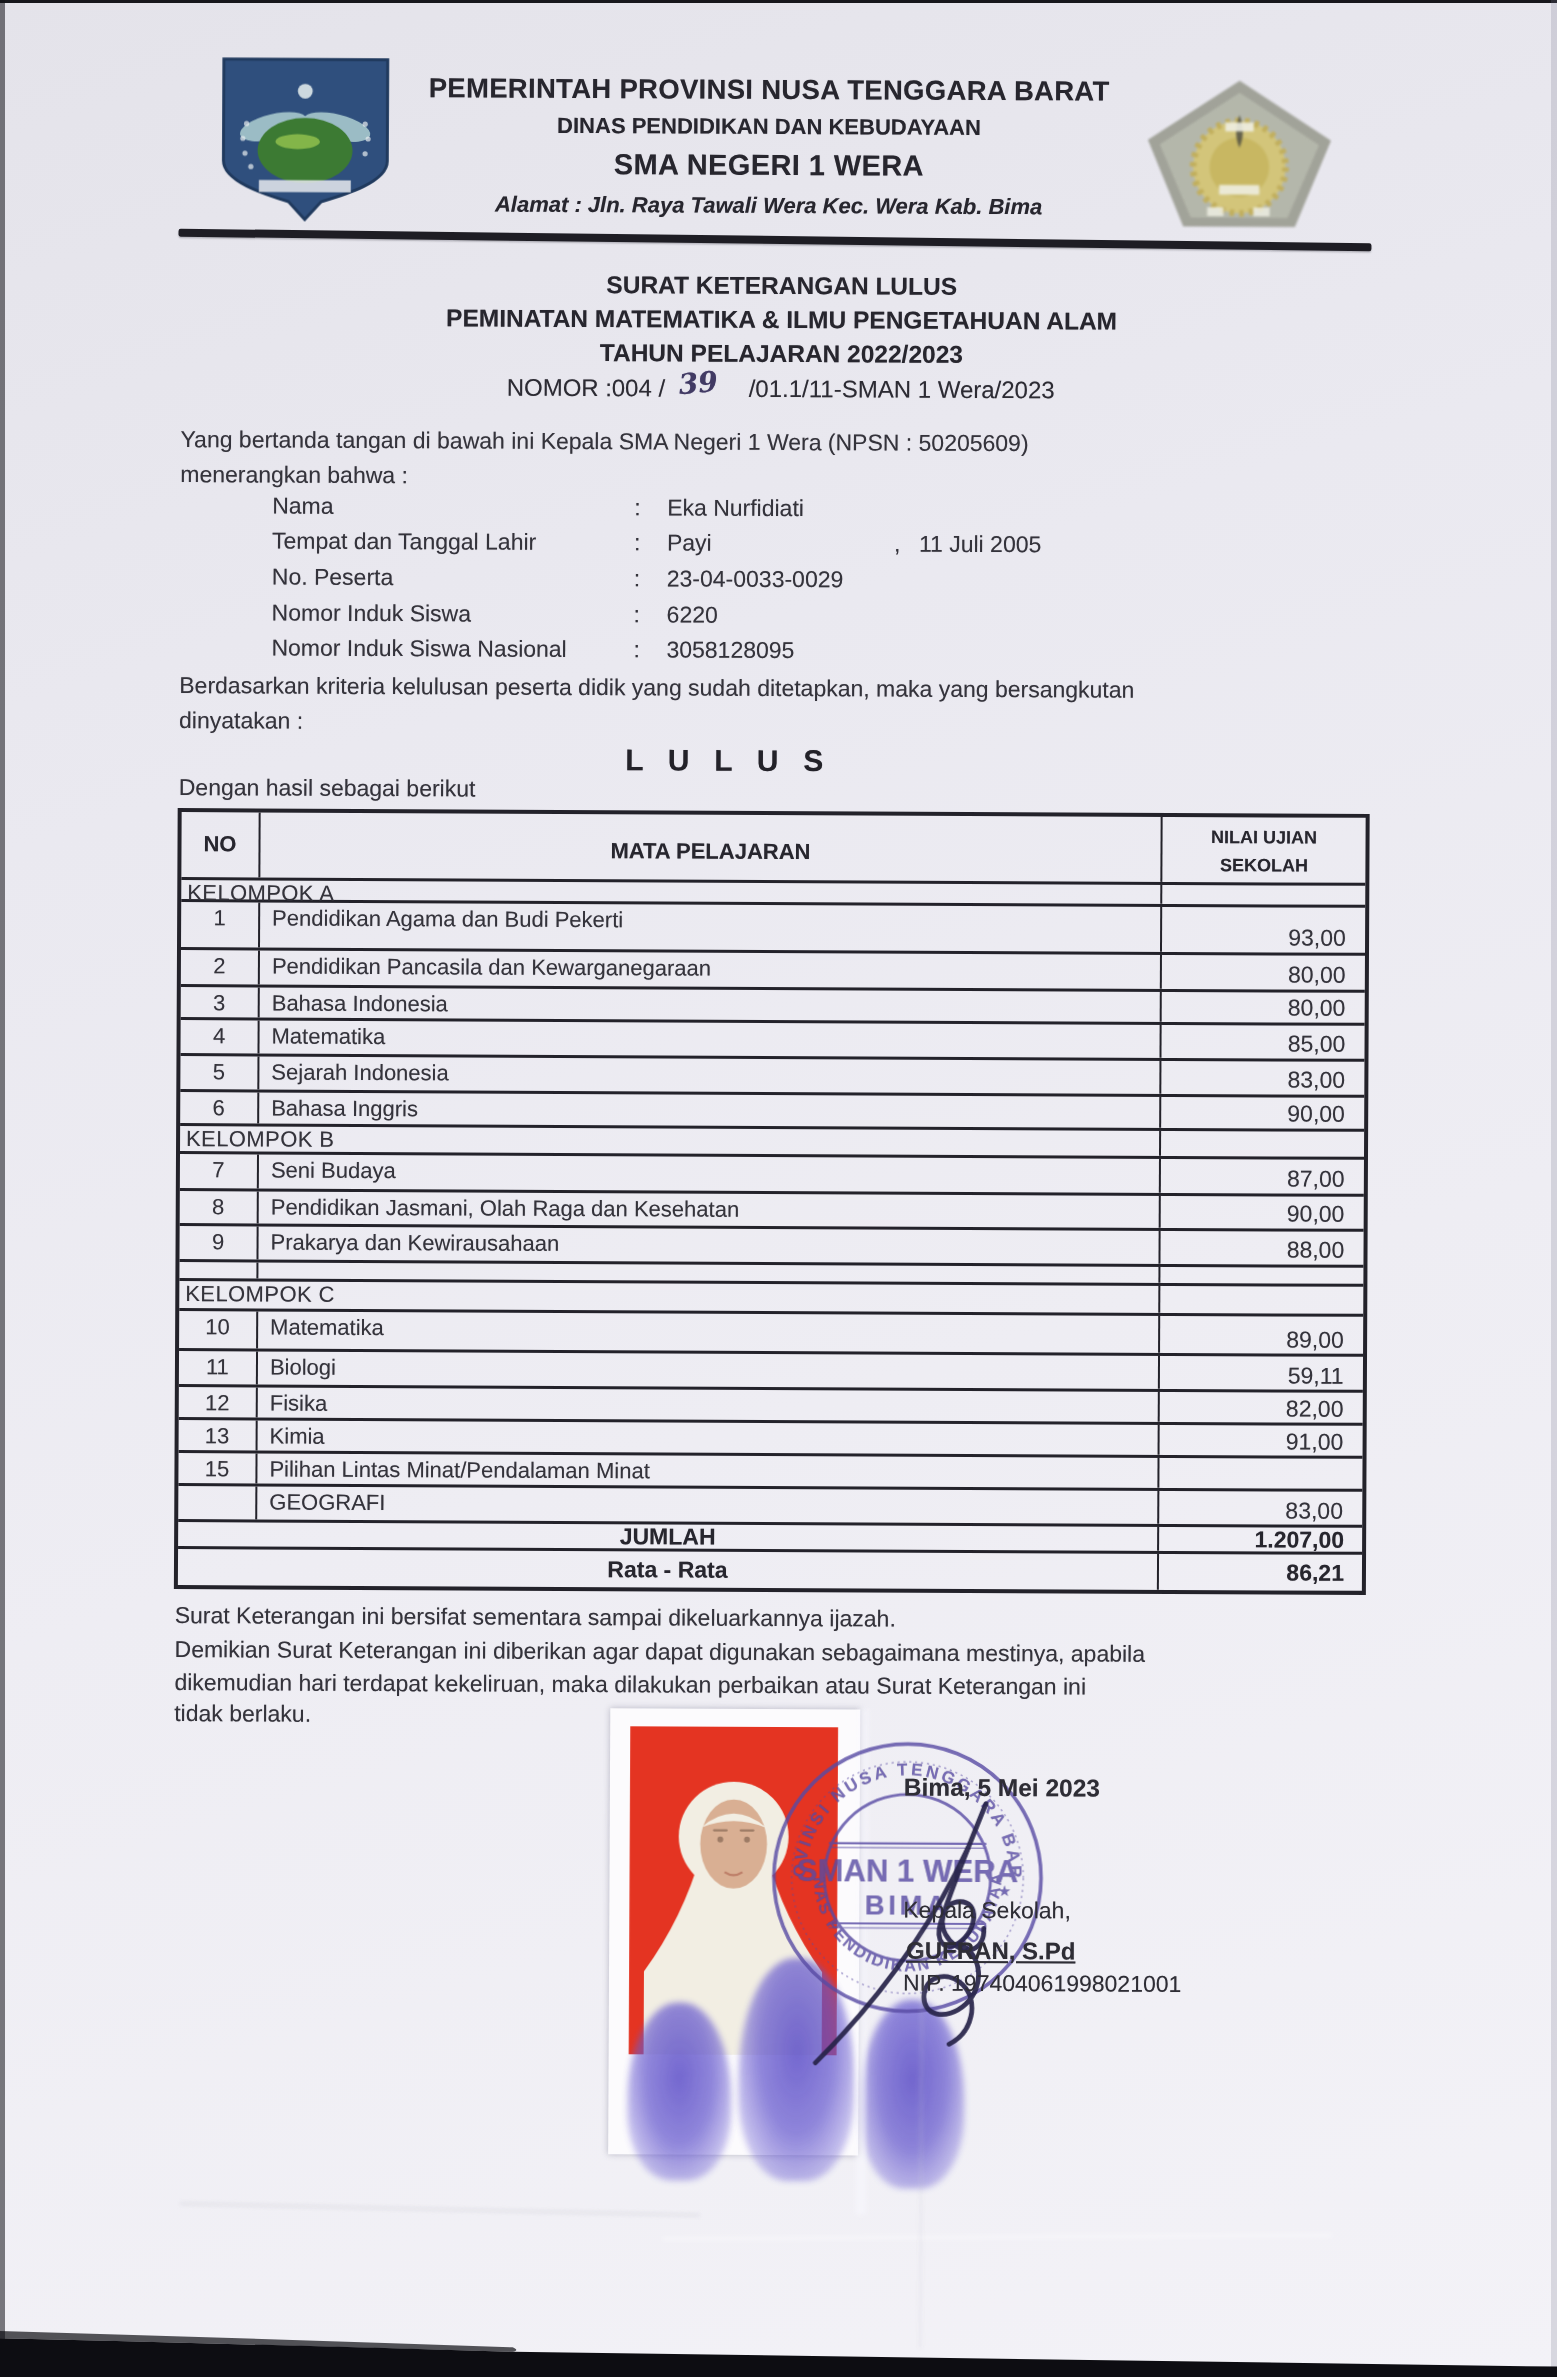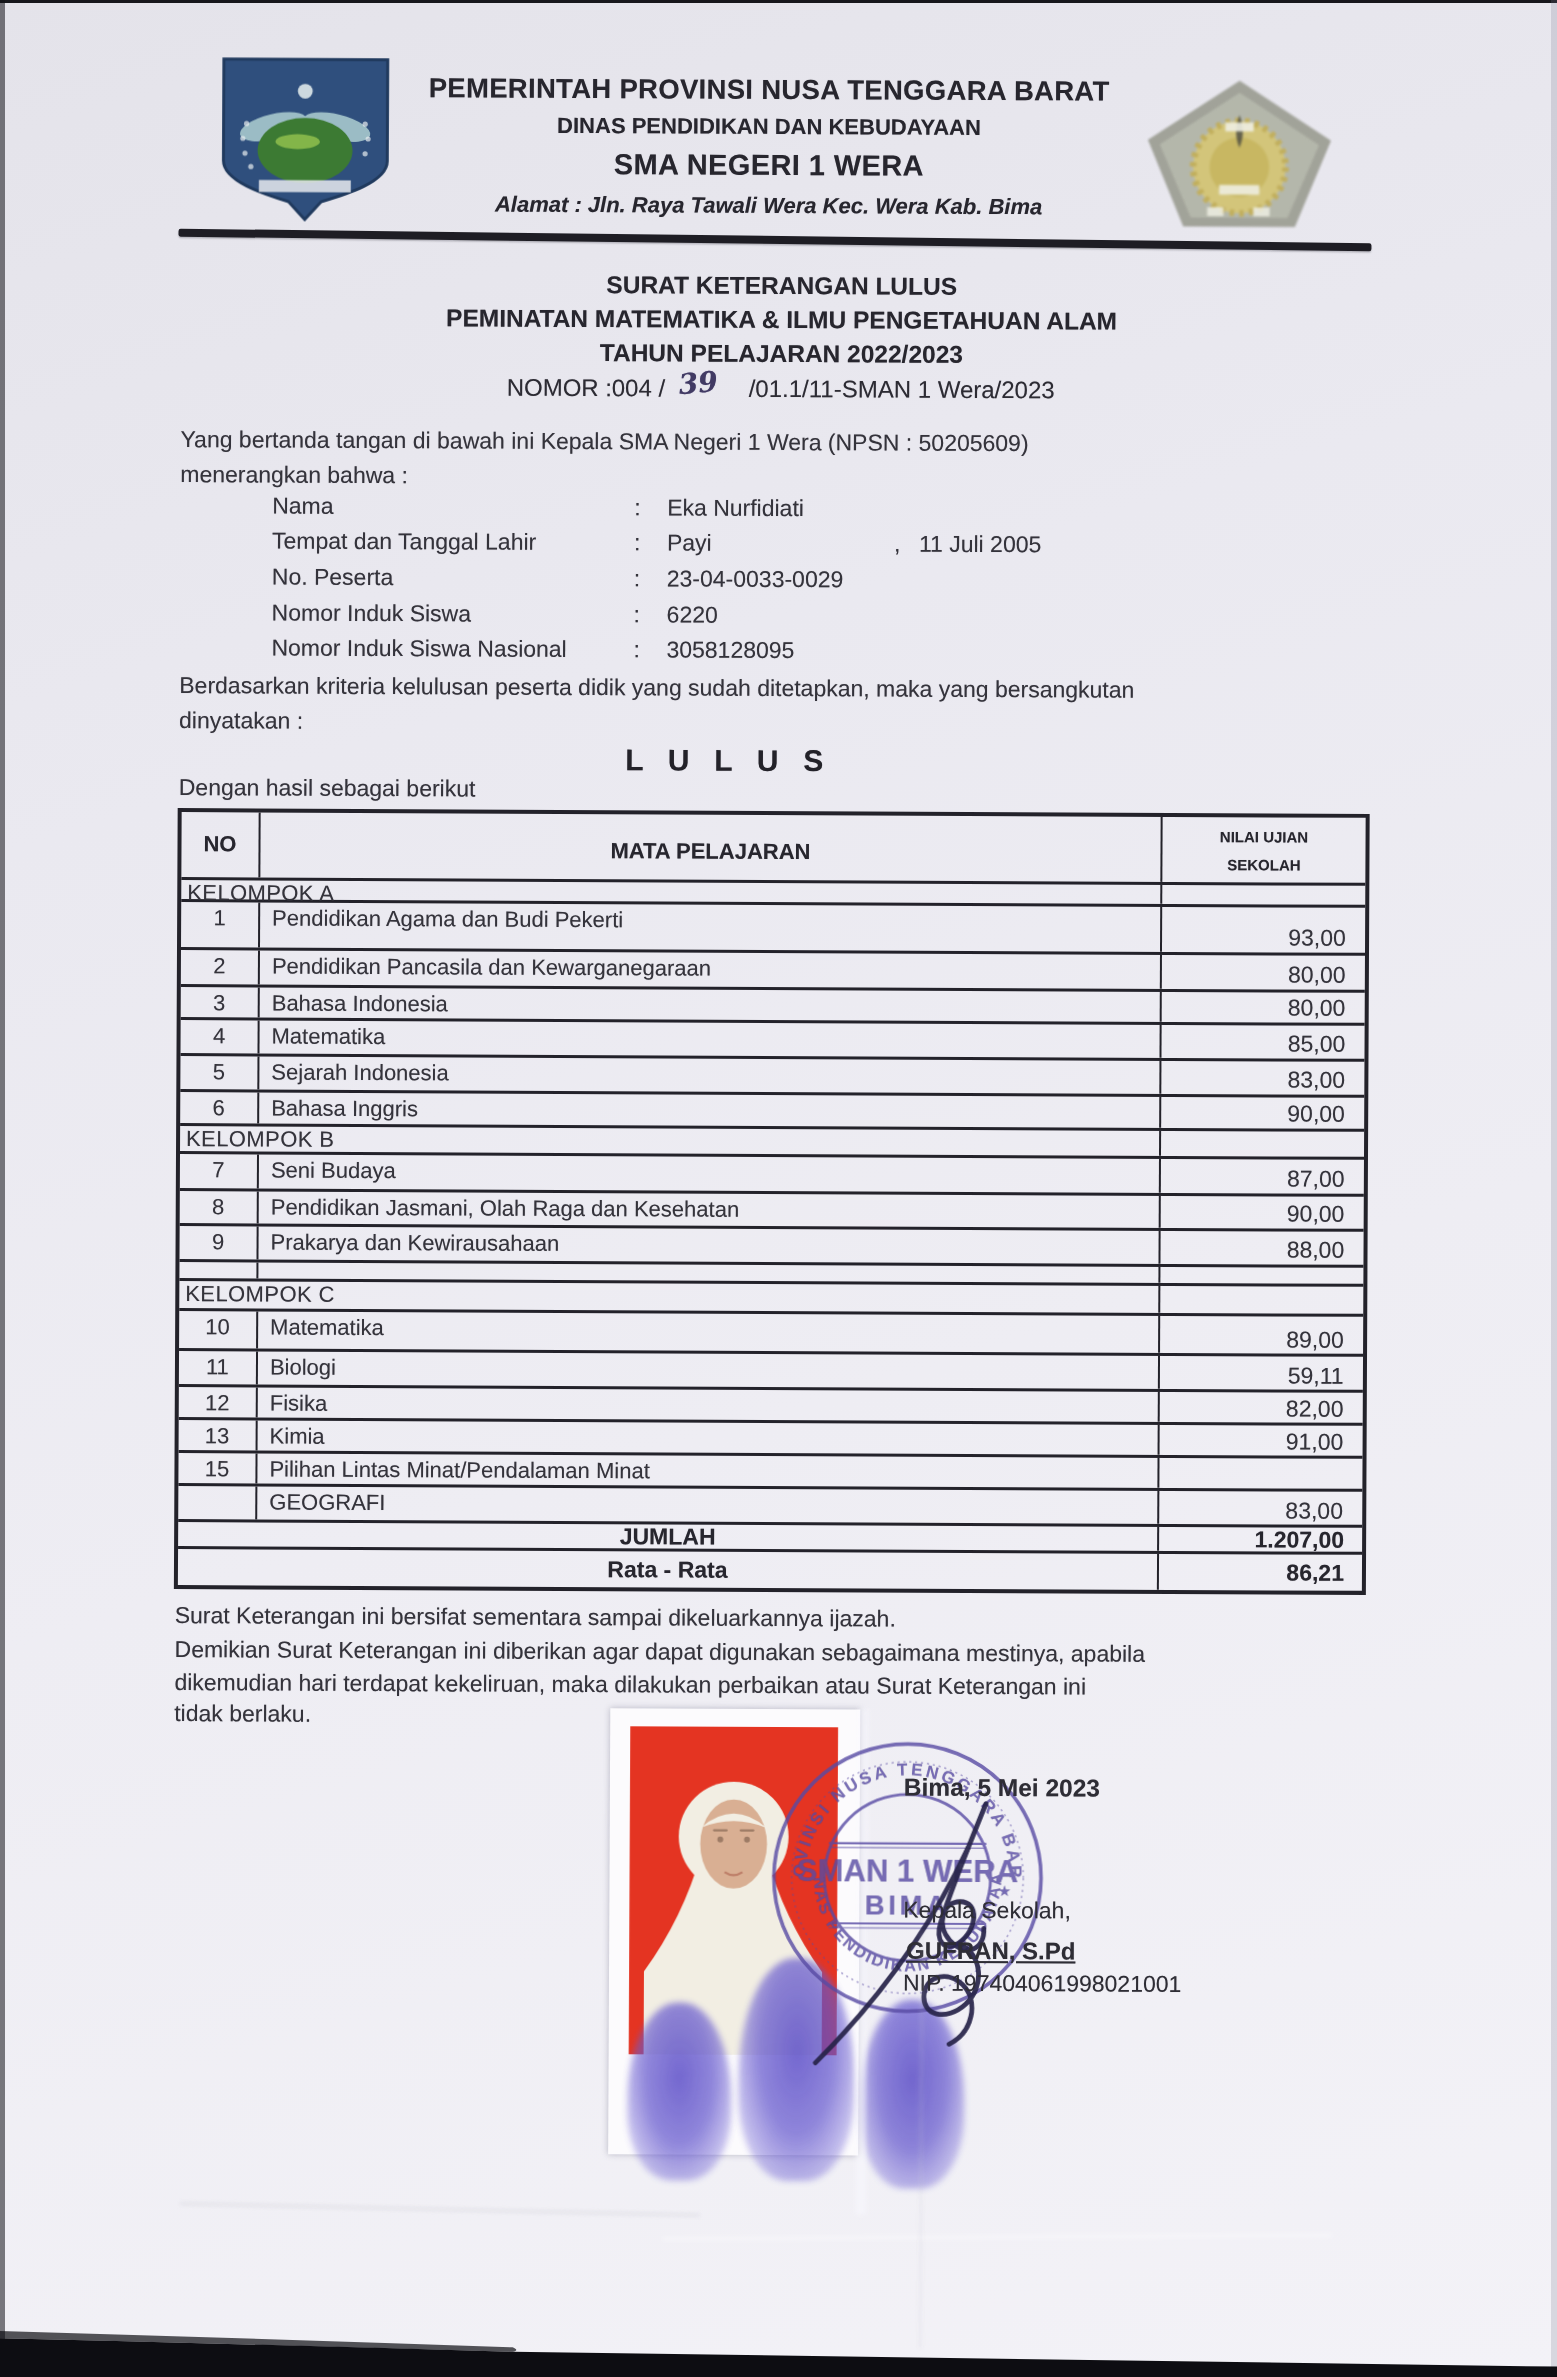--- a/index.html
+++ b/index.html
@@ -36,21 +36,21 @@
   #lulus{left:0;top:744px;width:1455px;text-align:center;font-size:30px;font-weight:bold;
          letter-spacing:8.2px;color:#232229;}
   
   #results-table{left:177px;top:811px;width:1192px;border:4.5px solid #23222a;}
   #results-table .thead{display:flex;height:68px;border-bottom:3.7px solid #23222a;}
   .th1{width:79px;border-right:2.2px solid #23222a;text-align:center;padding-top:19.3px;
        font-weight:bold;font-size:22px;color:#27262e;}
   .th2{flex:1;border-right:2.2px solid #23222a;text-align:center;padding-top:24px;
        font-weight:bold;font-size:22px;color:#27262e;}
   .th3{width:203px;text-align:center;line-height:28px;padding-top:6px;
-       font-weight:bold;font-size:15px;color:#27262e;}
+       font-weight:bold;font-size:18px;color:#27262e;}
   .trow{display:flex;border-bottom:3px solid #23222a;}
   .trow:last-child{border-bottom:none;}
   .trow.sub{border-bottom-width:3.7px;}
   .cell{box-sizing:border-box;}
   .c1{width:79px;border-right:2.2px solid #23222a;display:flex;justify-content:center;
       padding-top:3px;font-size:22px;}
   .c2{flex:1;border-right:2.2px solid #23222a;padding:3px 0 0 12px;font-size:22px;}
   .c3{width:203px;display:flex;align-items:flex-end;justify-content:flex-end;
       padding:0 19.3px 0.7px 0;font-size:23px;}
   .cg{flex:1;border-right:2.2px solid #23222a;padding:0 0 0 6px;font-size:22px;letter-spacing:0.4px;}

